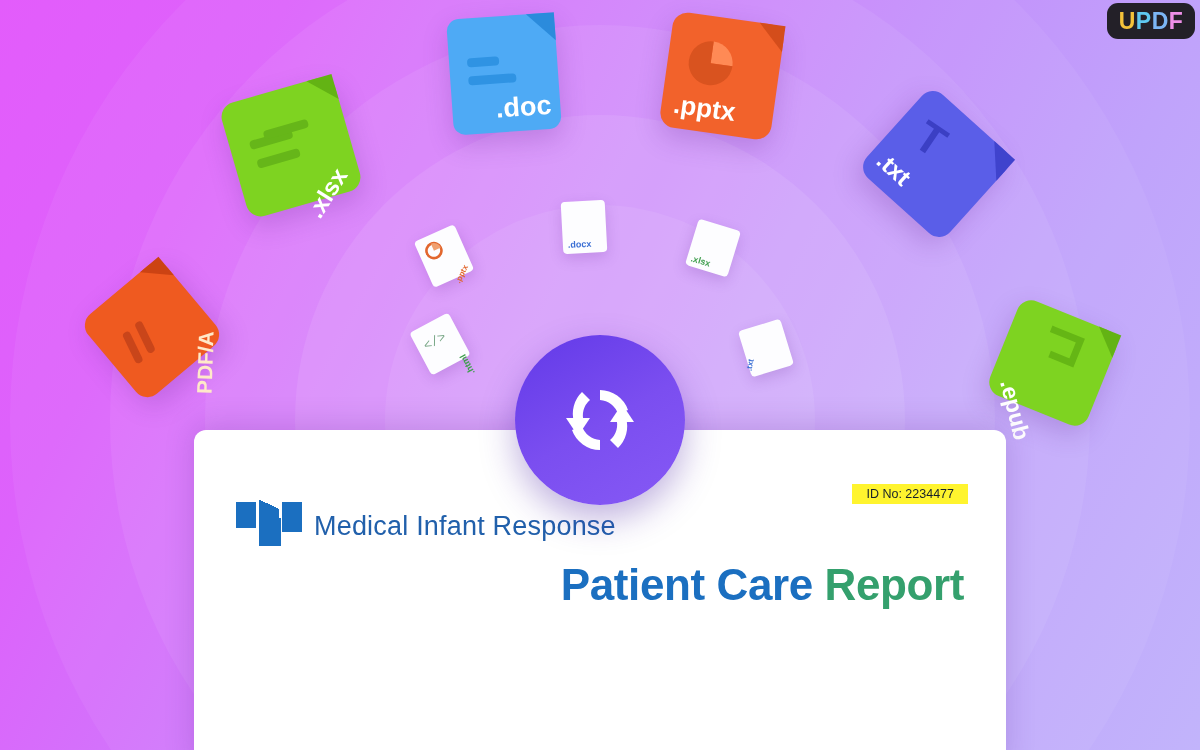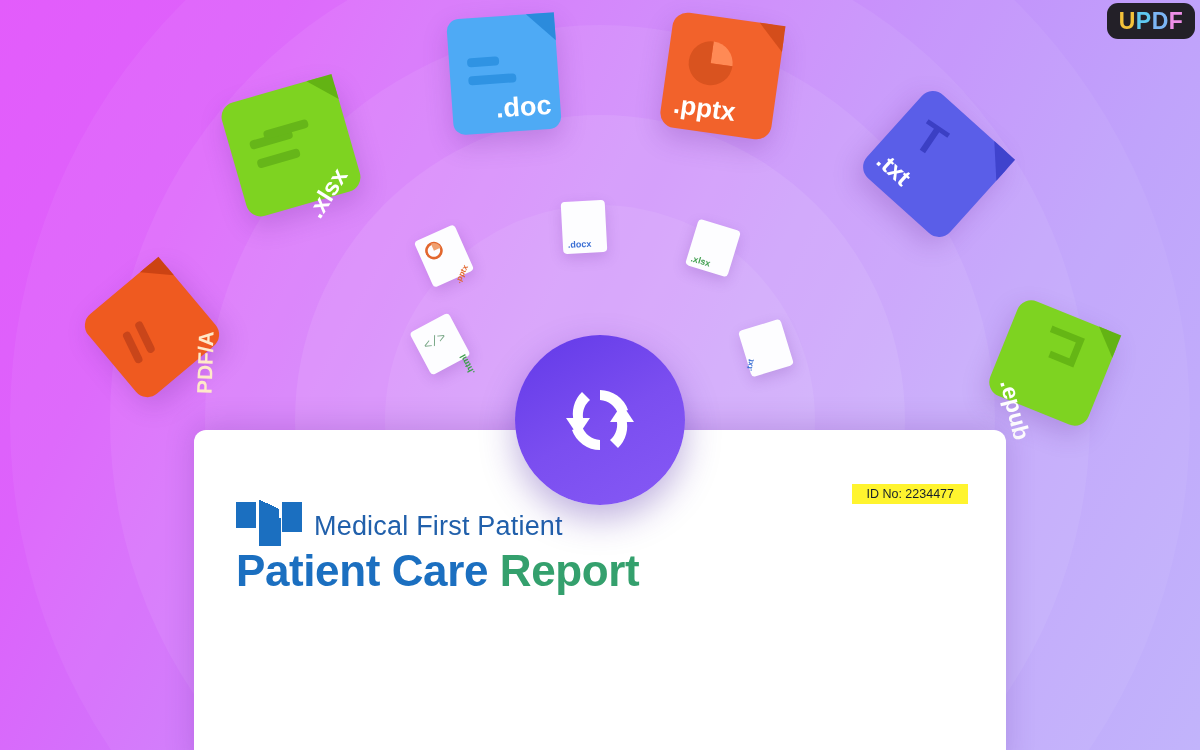--- a/index.html
+++ b/index.html
@@ -90,21 +90,21 @@
   .logo-row { display:flex; align-items:flex-end; gap:16px; margin-top:48px; }
   .cross { position:relative; width:62px; height:68px; flex:none; }
   .cross i { position:absolute; display:block; }
   .c-left   { left:0;    top:24px; width:20px; height:26px; background:#1b6fc0; }
   .c-right  { left:46px; top:24px; width:20px; height:30px; background:#1b6fc0; }
   .c-bottom { left:23px; top:40px; width:22px; height:28px; background:#1b6fc0; }
   .c-notch  { left:23px; top:0;   width:20px; height:50px;
               background:linear-gradient(205deg,transparent 52%,#1b6fc0 52%); }
 
   .brand-name { font-size:27px; color:#2160ab; letter-spacing:.2px; padding-bottom:4px; }
-  .doc-title { font-size:44px; font-weight:bold; letter-spacing:-.4px; }
+  .doc-title { font-size:44px; font-weight:bold; margin-top:14px; letter-spacing:-.4px;text-align:right; }
   .doc-title .t-blue  { color:#1b6fc0; }
   .doc-title .t-green { color:#34a06d; }
 
   .id-badge {
     position:absolute; right:38px; top:54px;
     background:#fff42e; color:#16202b;
     font-size:12.5px; padding:3px 14px;
   }
 
   
@@ -251,21 +251,21 @@
 <div class="doc-sheet">
   <div class="id-badge">ID No: 2234477</div>
 
   <div class="logo-row">
     <div class="cross">
       <i class="c-notch"></i>
       <i class="c-left"></i>
       <i class="c-right"></i>
       <i class="c-bottom"></i>
     </div>
-    <div class="brand-name">Medical First Patient</div>
+    <div class="brand-name">Medical Infant Response</div>
   </div>
 
   <div class="doc-title">
     <span class="t-blue">Patient Care </span><span class="t-green">Report</span>
   </div>
 </div>
 
 <div class="form-tbl">
   <div class="sec-head">Section 1: Patient Information</div>
 

